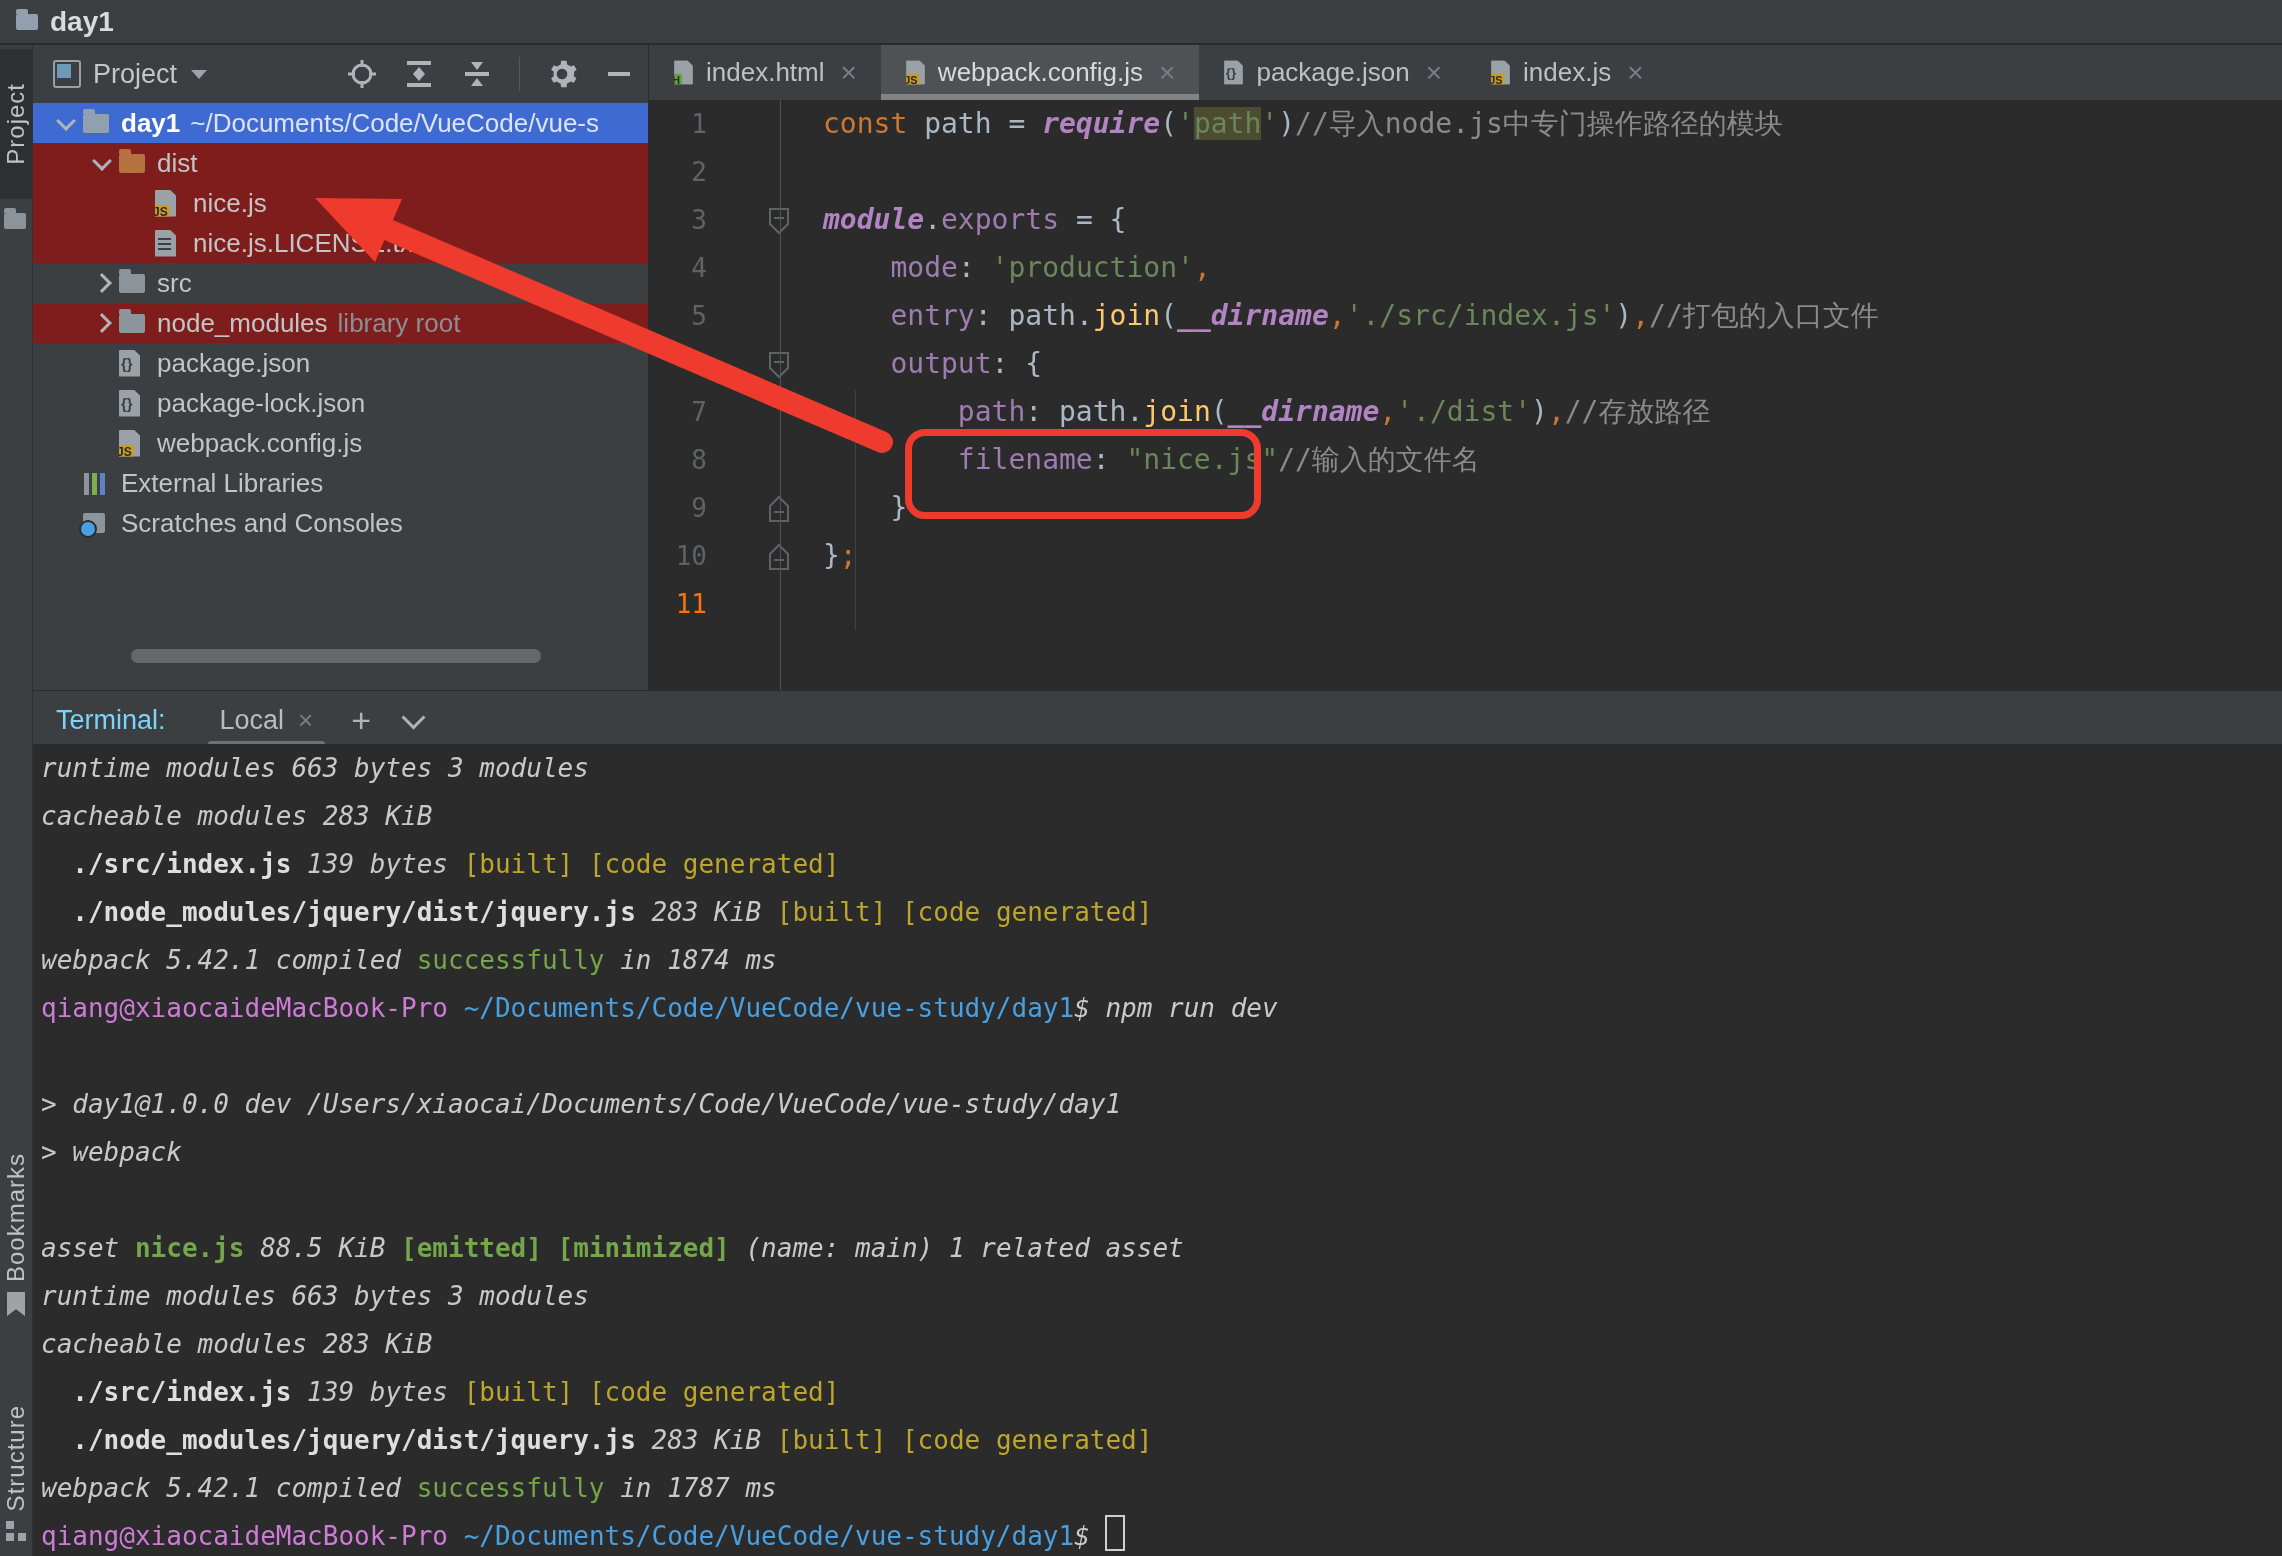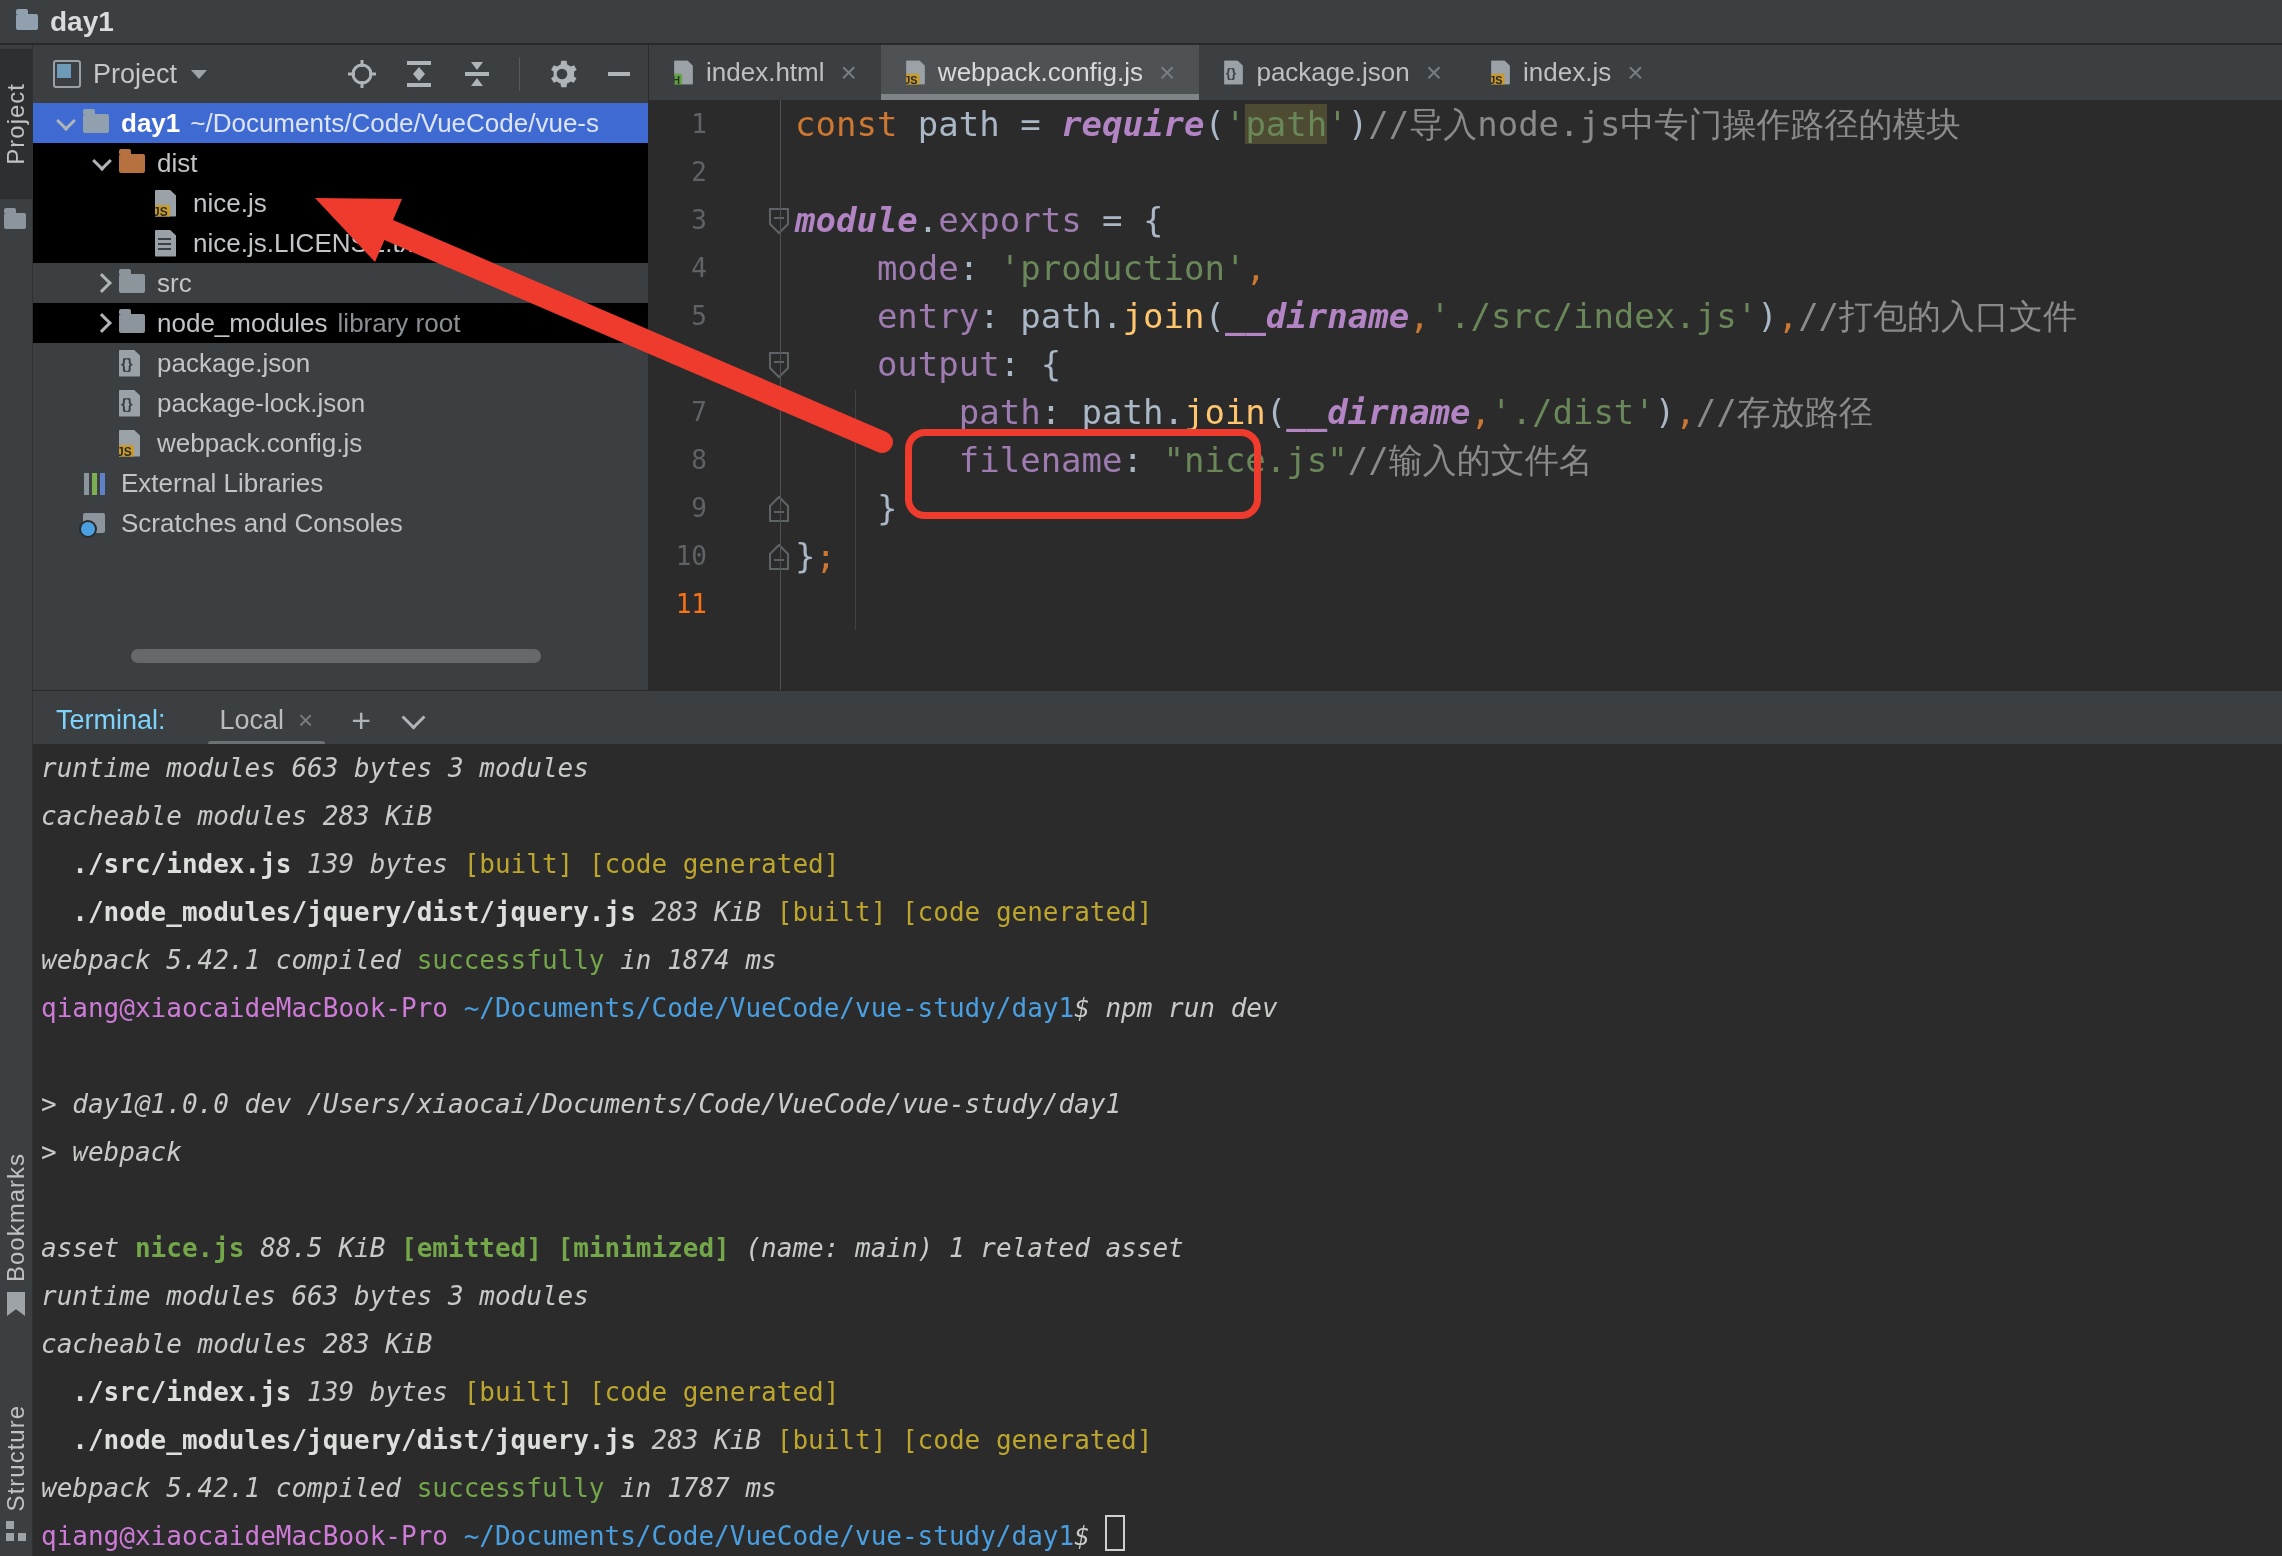--- a/index.html
+++ b/index.html
@@ -40,21 +40,21 @@
   .pp-win-ic{display:inline-block;width:24px;height:24px;border:2px solid #9AA0A5;border-radius:3px;position:relative;background:#3C3F41;}
   .pp-win-ic::before{content:"";position:absolute;left:2px;top:2px;width:14px;height:14px;background:#6E99B8;}
   .dd-arrow{width:0;height:0;border-left:8px solid transparent;border-right:8px solid transparent;border-top:9px solid #9DA3A7;margin-left:14px;}
   #pp-toolbar{position:absolute;right:14px;top:0;height:58px;display:flex;align-items:center;gap:26px;}
   #pp-toolbar svg{display:block;}
   .tb-divider{width:1px;height:34px;background:#55595B;}
 
   #pp-tree{position:absolute;left:0;top:58px;width:100%;height:540px;overflow:hidden;}
   .trow{height:40px;display:flex;align-items:center;white-space:nowrap;overflow:hidden;font-size:26px;color:#C2C5C7;}
   .trow.sel{background:#3E6AD2;color:#FFFFFF;}
-  .trow.flash{background:#000000;}
+  .trow.flash{background:#7f1d1d;}
   .trow .exp{width:34px;flex:0 0 34px;display:flex;align-items:center;justify-content:center;}
   .chev{width:11px;height:11px;border-right:3px solid #AFB4B8;border-bottom:3px solid #AFB4B8;}
   .chev.down{transform:rotate(45deg);margin-top:-4px;}
   .chev.right{transform:rotate(-45deg);}
   .trow .iconbox{width:34px;flex:0 0 34px;display:flex;align-items:center;}
   .trow .lab{margin-left:4px;}
   .trow .lab.b{font-weight:bold;}
   .trow .suffix{margin-left:10px;color:#8A8F93;}
   .trow.sel .suffix{color:#DCE4F5;}
   
@@ -86,21 +86,21 @@
   .tab .doc{transform:scale(0.9);}
 
   #code-pane{position:absolute;left:649px;top:100px;width:1633px;height:590px;background:#2B2B2B;overflow:hidden;}
   #gutter-sep{position:absolute;left:131px;top:0;width:1px;height:590px;background:#4E5254;}
   #indent-guide-1{position:absolute;left:206px;top:290px;width:1px;height:240px;background:#3F4346;}
   .crow{height:48px;display:flex;align-items:center;position:relative;}
   .crow .ln{width:58px;flex:0 0 58px;text-align:right;font-size:26px;color:#606366;}
   .crow .ln.cur{color:#f97316;}
   .crow .foldcol{width:88px;flex:0 0 88px;position:relative;height:48px;}
   .crow .foldcol svg{position:absolute;left:60px;top:11px;}
-  .crow .ctext{white-space:pre;font-size:34px;line-height:48px;}
+  .crow .ctext{white-space:pre;font-size:28px;line-height:48px;margin-left:28px;}
   .c-kw{color:#CC7832;} .c-decl{color:#B284C4;font-weight:bold;font-style:italic;}
   .c-prop{color:#9E7BB0;} .c-str{color:#6A8759;} .c-strhl{color:#6A8759;background:#4E4B33;}
   .c-cmt{color:#8A8A8A;} .c-pln{color:#A9B7C6;} .c-fn{color:#FFC66D;}
 
   
   #terminal-header{position:absolute;left:33px;top:690px;width:2249px;height:58px;background:#3C3F41;
                    border-top:1px solid #2A2A2A;display:flex;align-items:center;font-size:27px;}
   #terminal-header .tlabel{margin-left:23px;color:#7dd3fc;}
   #term-tab{margin-left:42px;position:relative;height:58px;display:flex;align-items:center;gap:14px;padding:0 12px;}
   #term-tab::after{content:"";position:absolute;left:0;bottom:2px;width:100%;height:6px;background:#6E7173;border-radius:3px;}

